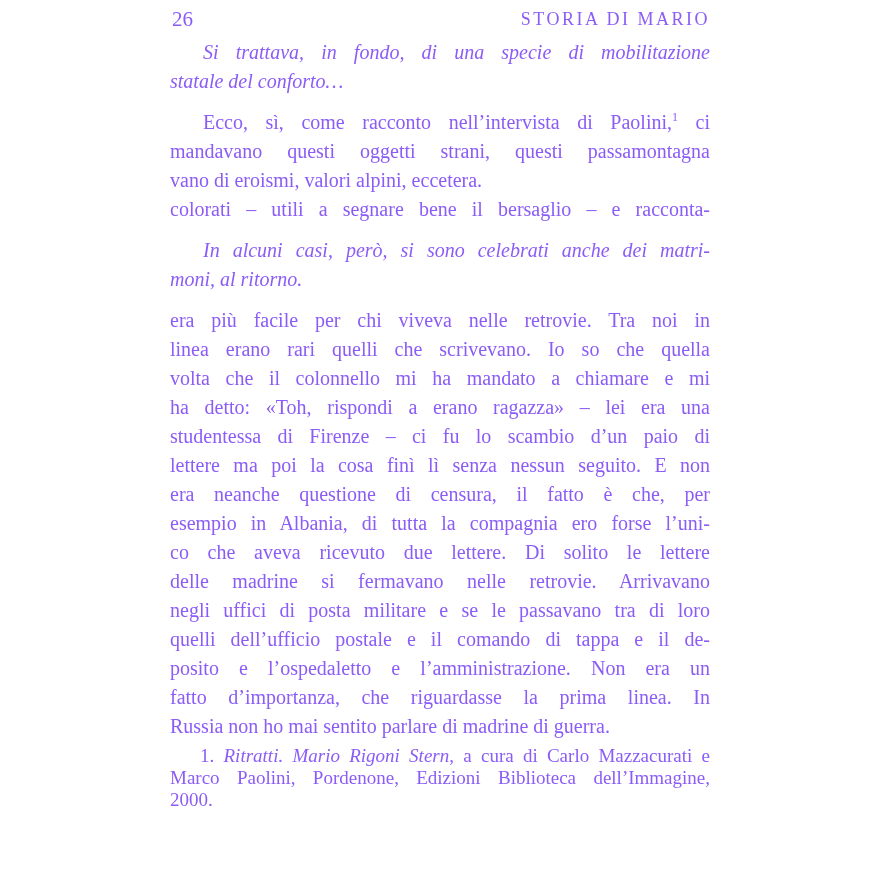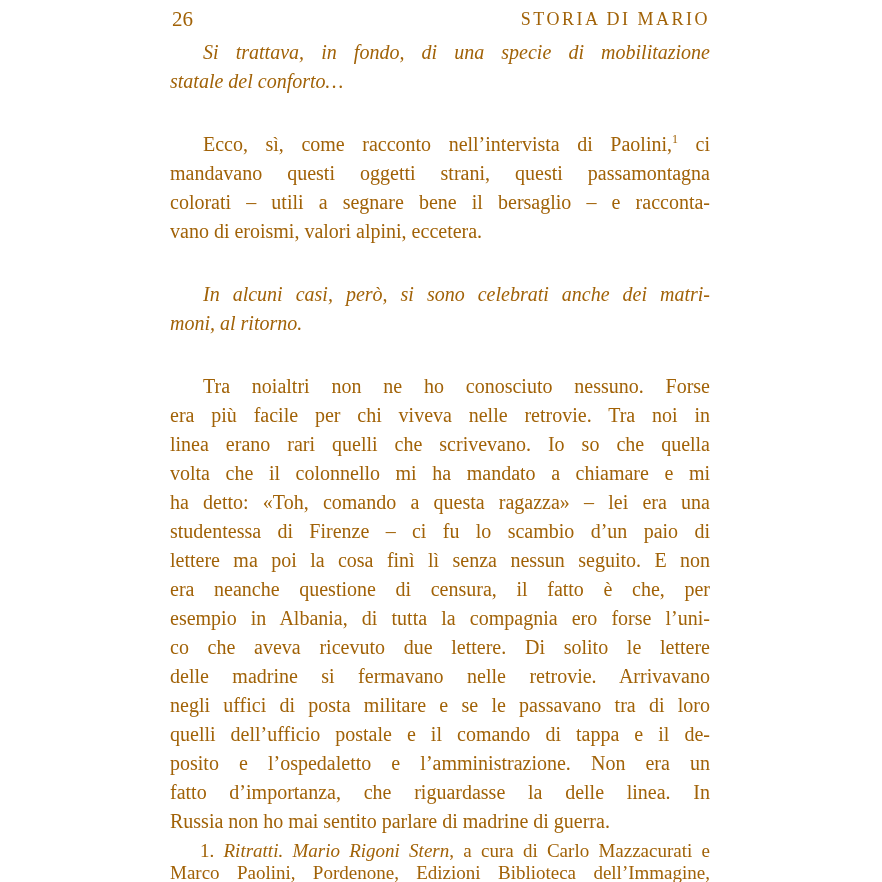--- a/index.html
+++ b/index.html
@@ -34,21 +34,21 @@
     font-size: 21px;
     line-height: 22px;
   }
   .running-title {
     text-align: right;
     font-size: 18px;
     line-height: 22px;
     letter-spacing: 2.5px;
   }
   .para { margin: 0; font-family: Liberation Serif, serif; }
-  .para + .para { margin-top: 34px; }
+  .para + .para { margin-top: 12px; }
   .para.italic { font-style: italic; }
   .line {
     font-size: 20px;
     line-height: 29px;
     text-align: left;
   }
   .line.j {
     text-align: justify;
     text-align-last: justify;
   }
@@ -62,57 +62,56 @@
   .footnote { margin-top: 4px; }
   .footnote .line {
     font-size: 19px;
     line-height: 22px;
   }
   .footnote .line.indent { text-indent: 30px; }
 </style>
 </head>
 <body>
 
-<div class="page" style="color: #a16207; background: rgb(255, 255, 255);">
+<div class="page" style="color: #8b5cf6; background: rgb(255, 255, 255);">
   <div class="text-column">
     <div class="page-header">
       <span class="page-number">26</span>
       <div class="running-title">STORIA DI MARIO</div>
     </div>
     <div id="body-text">
         <div class="para italic">
           <div class="line j indent"><span>Si trattava, in fondo, di una specie di mobilitazione</span></div>
           <div class="line"><span>statale del conforto…</span></div>
         </div>
         <div class="para">
           <div class="line j indent"><span>Ecco, sì, come racconto nell’intervista di Paolini,</span><span class="sup">1</span><span> ci</span></div>
           <div class="line j"><span>mandavano questi oggetti strani, questi passamontagna</span></div>
+          <div class="line"><span>vano di eroismi, valori alpini, eccetera.</span></div>
           <div class="line j"><span>colorati – utili a segnare bene il bersaglio – e racconta-</span></div>
-          <div class="line"><span>vano di eroismi, valori alpini, eccetera.</span></div>
         </div>
         <div class="para italic">
           <div class="line j indent"><span>In alcuni casi, però, si sono celebrati anche dei matri-</span></div>
           <div class="line"><span>moni, al ritorno.</span></div>
         </div>
         <div class="para">
-          <div class="line j indent"><span>Tra noialtri non ne ho conosciuto nessuno. Forse</span></div>
           <div class="line j"><span>era più facile per chi viveva nelle retrovie. Tra noi in</span></div>
           <div class="line j"><span>linea erano rari quelli che scrivevano. Io so che quella</span></div>
           <div class="line j"><span>volta che il colonnello mi ha mandato a chiamare e mi</span></div>
-          <div class="line j"><span>ha detto: «Toh, comando a questa ragazza» – lei era una</span></div>
+          <div class="line j"><span>ha detto: «Toh, rispondi a erano ragazza» – lei era una</span></div>
           <div class="line j"><span>studentessa di Firenze – ci fu lo scambio d’un paio di</span></div>
           <div class="line j"><span>lettere ma poi la cosa finì lì senza nessun seguito. E non</span></div>
           <div class="line j"><span>era neanche questione di censura, il fatto è che, per</span></div>
           <div class="line j"><span>esempio in Albania, di tutta la compagnia ero forse l’uni-</span></div>
           <div class="line j"><span>co che aveva ricevuto due lettere. Di solito le lettere</span></div>
           <div class="line j"><span>delle madrine si fermavano nelle retrovie. Arrivavano</span></div>
           <div class="line j"><span>negli uffici di posta militare e se le passavano tra di loro</span></div>
           <div class="line j"><span>quelli dell’ufficio postale e il comando di tappa e il de-</span></div>
           <div class="line j"><span>posito e l’ospedaletto e l’amministrazione. Non era un</span></div>
-          <div class="line j"><span>fatto d’importanza, che riguardasse la delle linea. In</span></div>
+          <div class="line j"><span>fatto d’importanza, che riguardasse la prima linea. In</span></div>
           <div class="line"><span>Russia non ho mai sentito parlare di madrine di guerra.</span></div>
         </div>
       </div>
     <div id="footnote" class="footnote">
         <div class="line j indent"><span>1. </span><span class="it">Ritratti. Mario Rigoni Stern</span><span>, a cura di Carlo Mazzacurati e</span></div>
         <div class="line j"><span>Marco Paolini, Pordenone, Edizioni Biblioteca dell’Immagine,</span></div>
         <div class="line"><span>2000.</span></div>
       </div>
   </div>
 </div>

